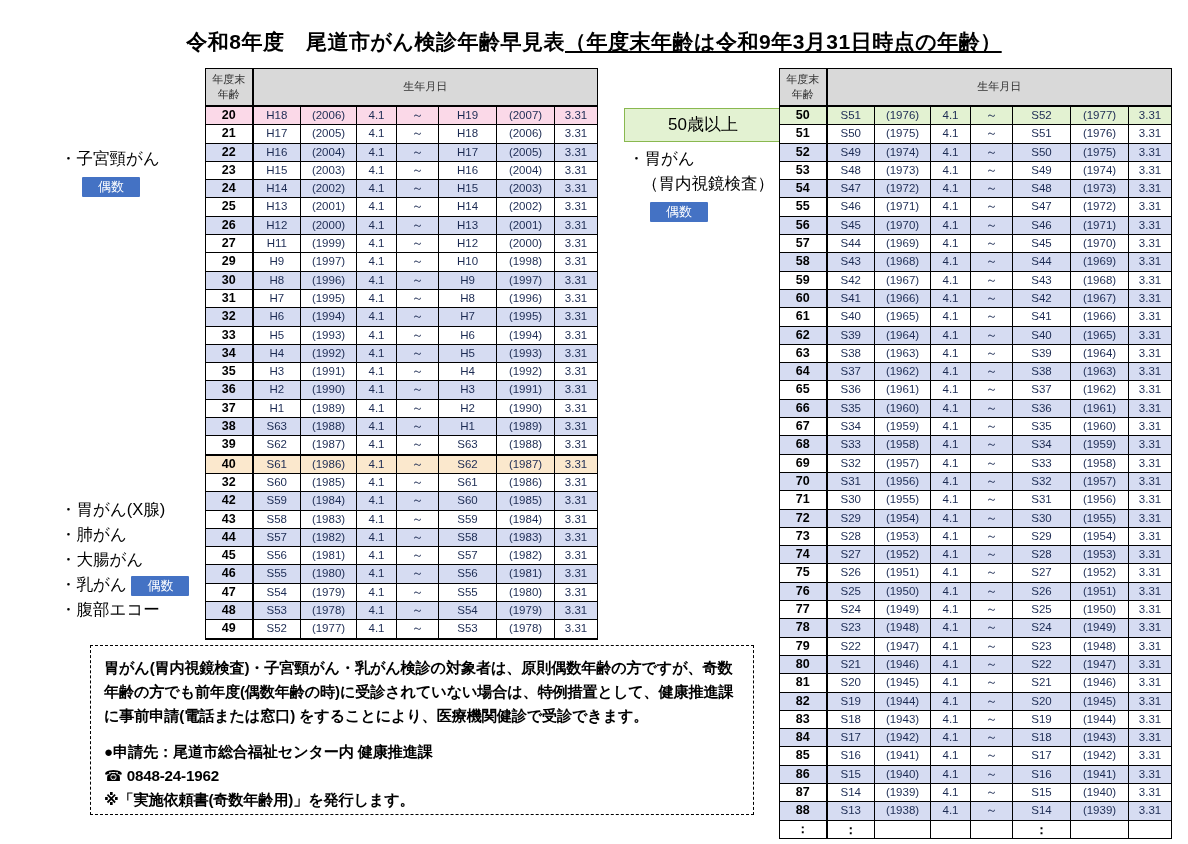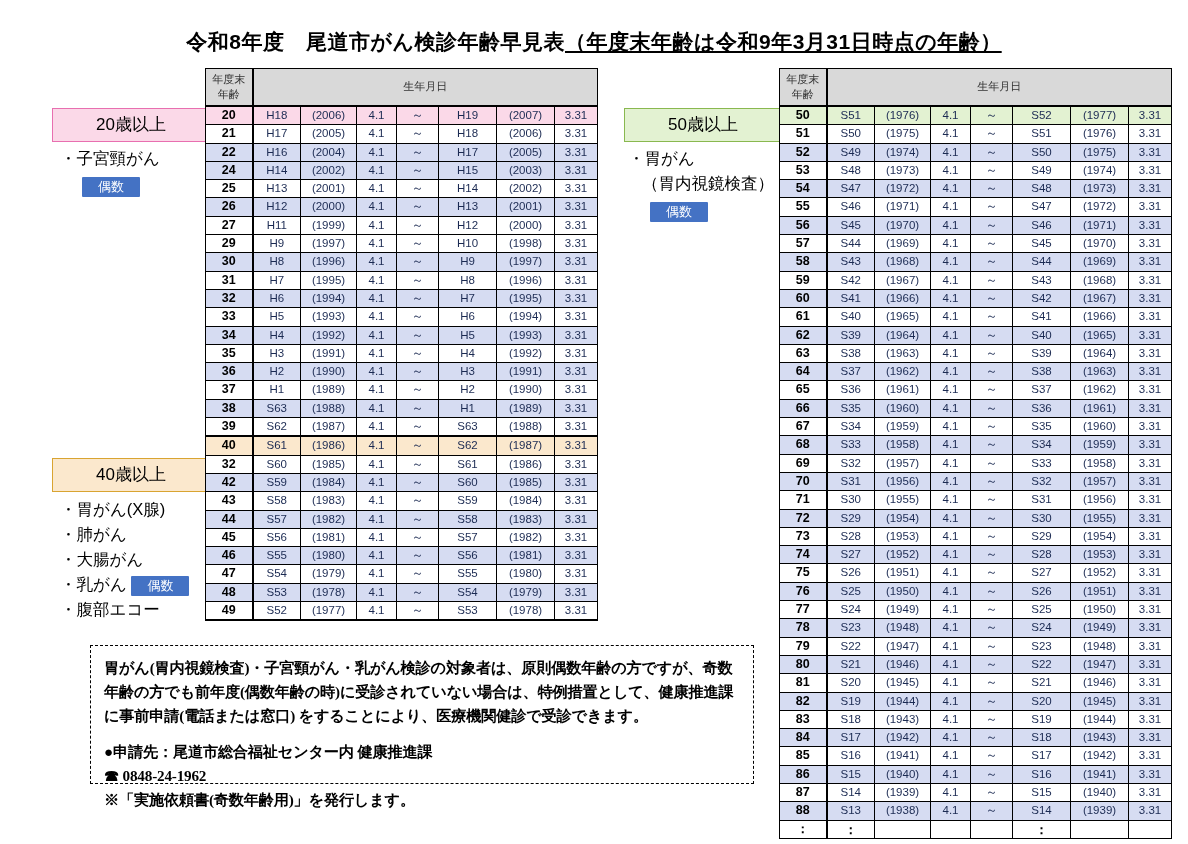--- a/index.html
+++ b/index.html
@@ -156,25 +156,24 @@
     vertical-align: middle;
     white-space: nowrap;
   }
   .pill-row { margin-top: 2px; }
   .pill-row.pill-left { padding-left: 22px; }
 
   
   .notice {
     position: absolute;
     left: 90px; top: 645px;
-    width: 664px; height: 139px;
+    width: 664px; height: 170px;
     border: 1.6px dashed #000000;
     background: #ffffff;
     padding: 10px 13px 0 13px;
-    font-family: Liberation Serif, serif;
   }
   .notice p {
     margin: 0;
     font-size: 15.2px;
     line-height: 24px;
     color: #000000;
     font-weight: bold;
     letter-spacing: -0.2px;
   }
   .notice .para1 { margin-bottom: 12px; }
@@ -182,33 +181,27 @@
 </style>
 </head>
 <body>
 
 <div id="page">
 
   <div class="title">
     <span>令和8年度　尾道市がん検診年齢早見表</span><span class="underlined">（年度末年齢は令和9年3月31日時点の年齢）</span>
   </div>
 
-  <div class="cat-box cat-20">
-    <span>20歳以上</span>
-  </div>
   <div class="cat-list cat-list-20">
     <div>・子宮頸がん</div>
     <div class="pill-row pill-left">
       <span class="pill">偶数</span>
     </div>
   </div>
 
-  <div class="cat-box cat-40">
-    <span>40歳以上</span>
-  </div>
   <div class="cat-list cat-list-40">
     <div>・胃がん(X腺)</div>
     <div>・肺がん</div>
     <div>・大腸がん</div>
     <div>
       <span>・乳がん</span>
       <span class="pill">偶数</span>
     </div>
     <div>・腹部エコー</div>
   </div>
@@ -268,20 +261,30 @@
         <tr class="tint-even">
           <td class="c-age">22</td>
           <td class="c-e1">H16</td>
           <td class="c-y1">(2004)</td>
           <td class="c-md1">4.1</td>
           <td class="c-tilde">～</td>
           <td class="c-e2">H17</td>
           <td class="c-y2">(2005)</td>
           <td class="c-md2">3.31</td>
         </tr>
+        <tr class="tint-plain">
+          <td class="c-age">23</td>
+          <td class="c-e1">H15</td>
+          <td class="c-y1">(2003)</td>
+          <td class="c-md1">4.1</td>
+          <td class="c-tilde">～</td>
+          <td class="c-e2">H16</td>
+          <td class="c-y2">(2004)</td>
+          <td class="c-md2">3.31</td>
+        </tr>
         <tr class="tint-even">
           <td class="c-age">24</td>
           <td class="c-e1">H14</td>
           <td class="c-y1">(2002)</td>
           <td class="c-md1">4.1</td>
           <td class="c-tilde">～</td>
           <td class="c-e2">H15</td>
           <td class="c-y2">(2003)</td>
           <td class="c-md2">3.31</td>
         </tr>

